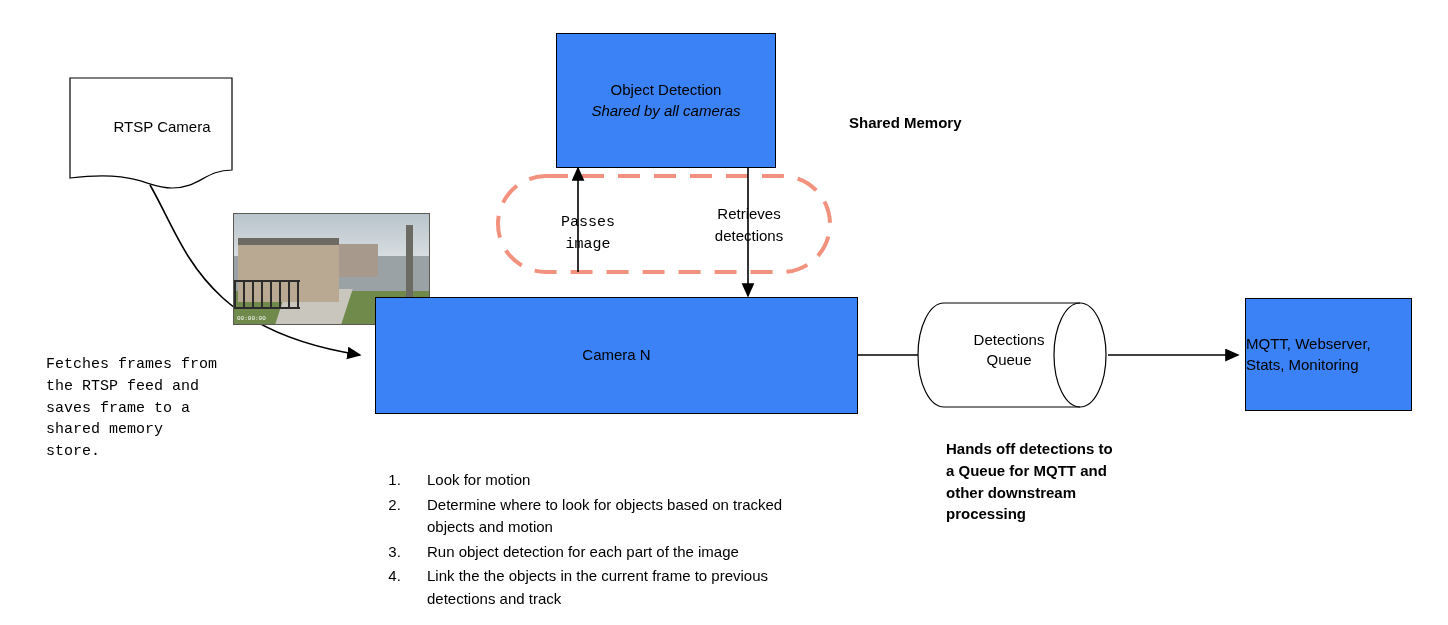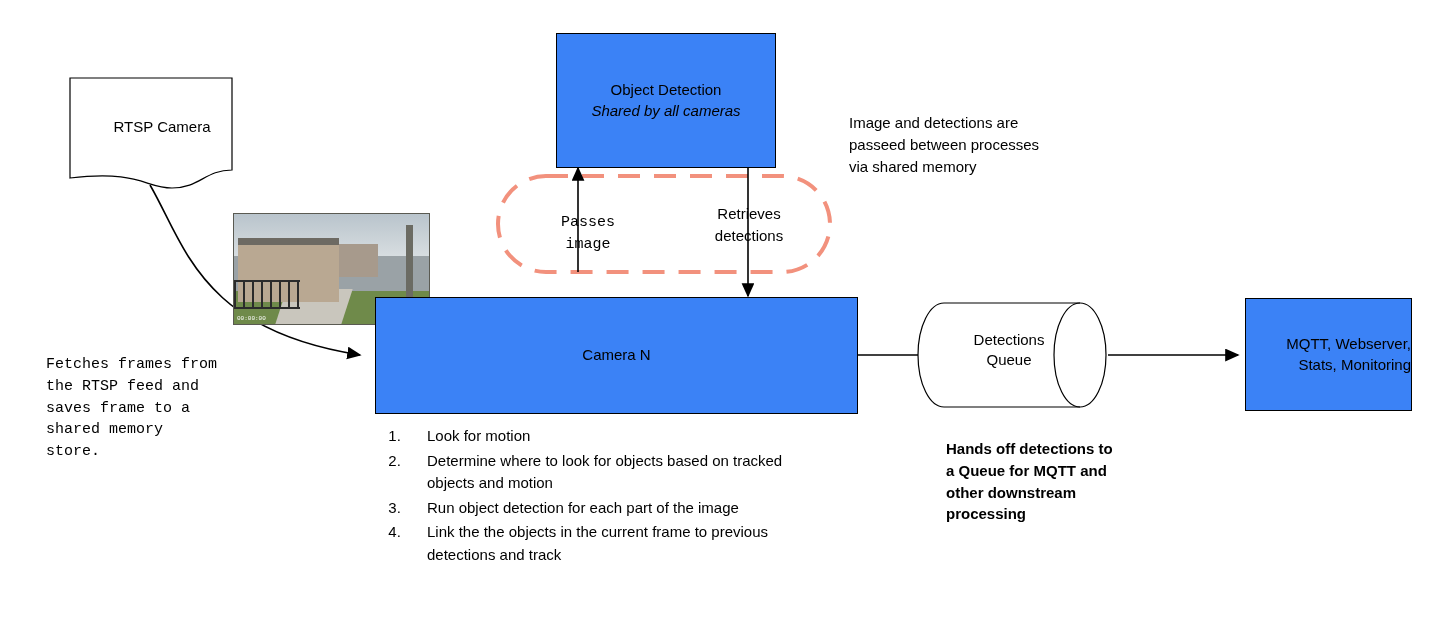--- a/index.html
+++ b/index.html
@@ -49,20 +49,21 @@
     font-size: 15px;
     line-height: 1.45;
   }
   .bold {
     font-weight: bold;
   }
   .steps {
     position: absolute;
     font-size: 15px;
     line-height: 1.5;
+    margin-top: 44px;
   }
   .steps ol {
     margin: 0;
     padding: 0 0 0 30px;
     list-style-position: outside;
   }
   .steps li {
     margin: 0 0 2px 0;
     padding-left: 22px;
   }
@@ -177,34 +178,34 @@
   <div class="plaintext" style="left:543px; top:212px; width:90px; text-align:center;font-family:Liberation Mono, monospace;">
     <div>Passes</div>
     <div>image</div>
   </div>
   <div class="plaintext" style="left:694px; top:203px; width:110px; text-align:center;">
     <div>Retrieves</div>
     <div>detections</div>
   </div>
 
   <div class="plaintext" style="left:849px; top:112px; width:210px;">
-    <div>Image and detections are passeed between processes via shared memory</div>
+    <div class="bold">Shared Memory</div>
   </div>
 
   <div class="plaintext" style="left:46px; top:354px; width:175px;font-family:Liberation Mono, monospace;">Fetches frames from the RTSP feed and saves frame to a shared memory store.</div>
 
   <div class="cyl-label" style="left:944px; top:330px; width:130px;">
     <div>Detections</div>
     <div>Queue</div>
   </div>
 
   <div class="plaintext" style="left:940px; top:438px; width:172px; font-weight:bold;margin-left:6px;">Hands off detections to a Queue for MQTT and other downstream processing</div>
 
   <div class="node boxnode" style="left:1245px; top:298px; width:167px; height:113px;">
-    <div style="text-align:right; width:100%; padding-left:10px; box-sizing:border-box;">
+    <div style="text-align:left; width:100%; box-sizing:border-box;">
       <div>MQTT, Webserver,</div>
       <div>Stats, Monitoring</div>
     </div>
   </div>
 
   <div class="steps" style="left:375px; top:425px; width:420px;">
     <ol>
       <li>Look for motion</li>
       <li>Determine where to look for objects based on tracked objects and motion</li>
       <li>Run object detection for each part of the image</li>

